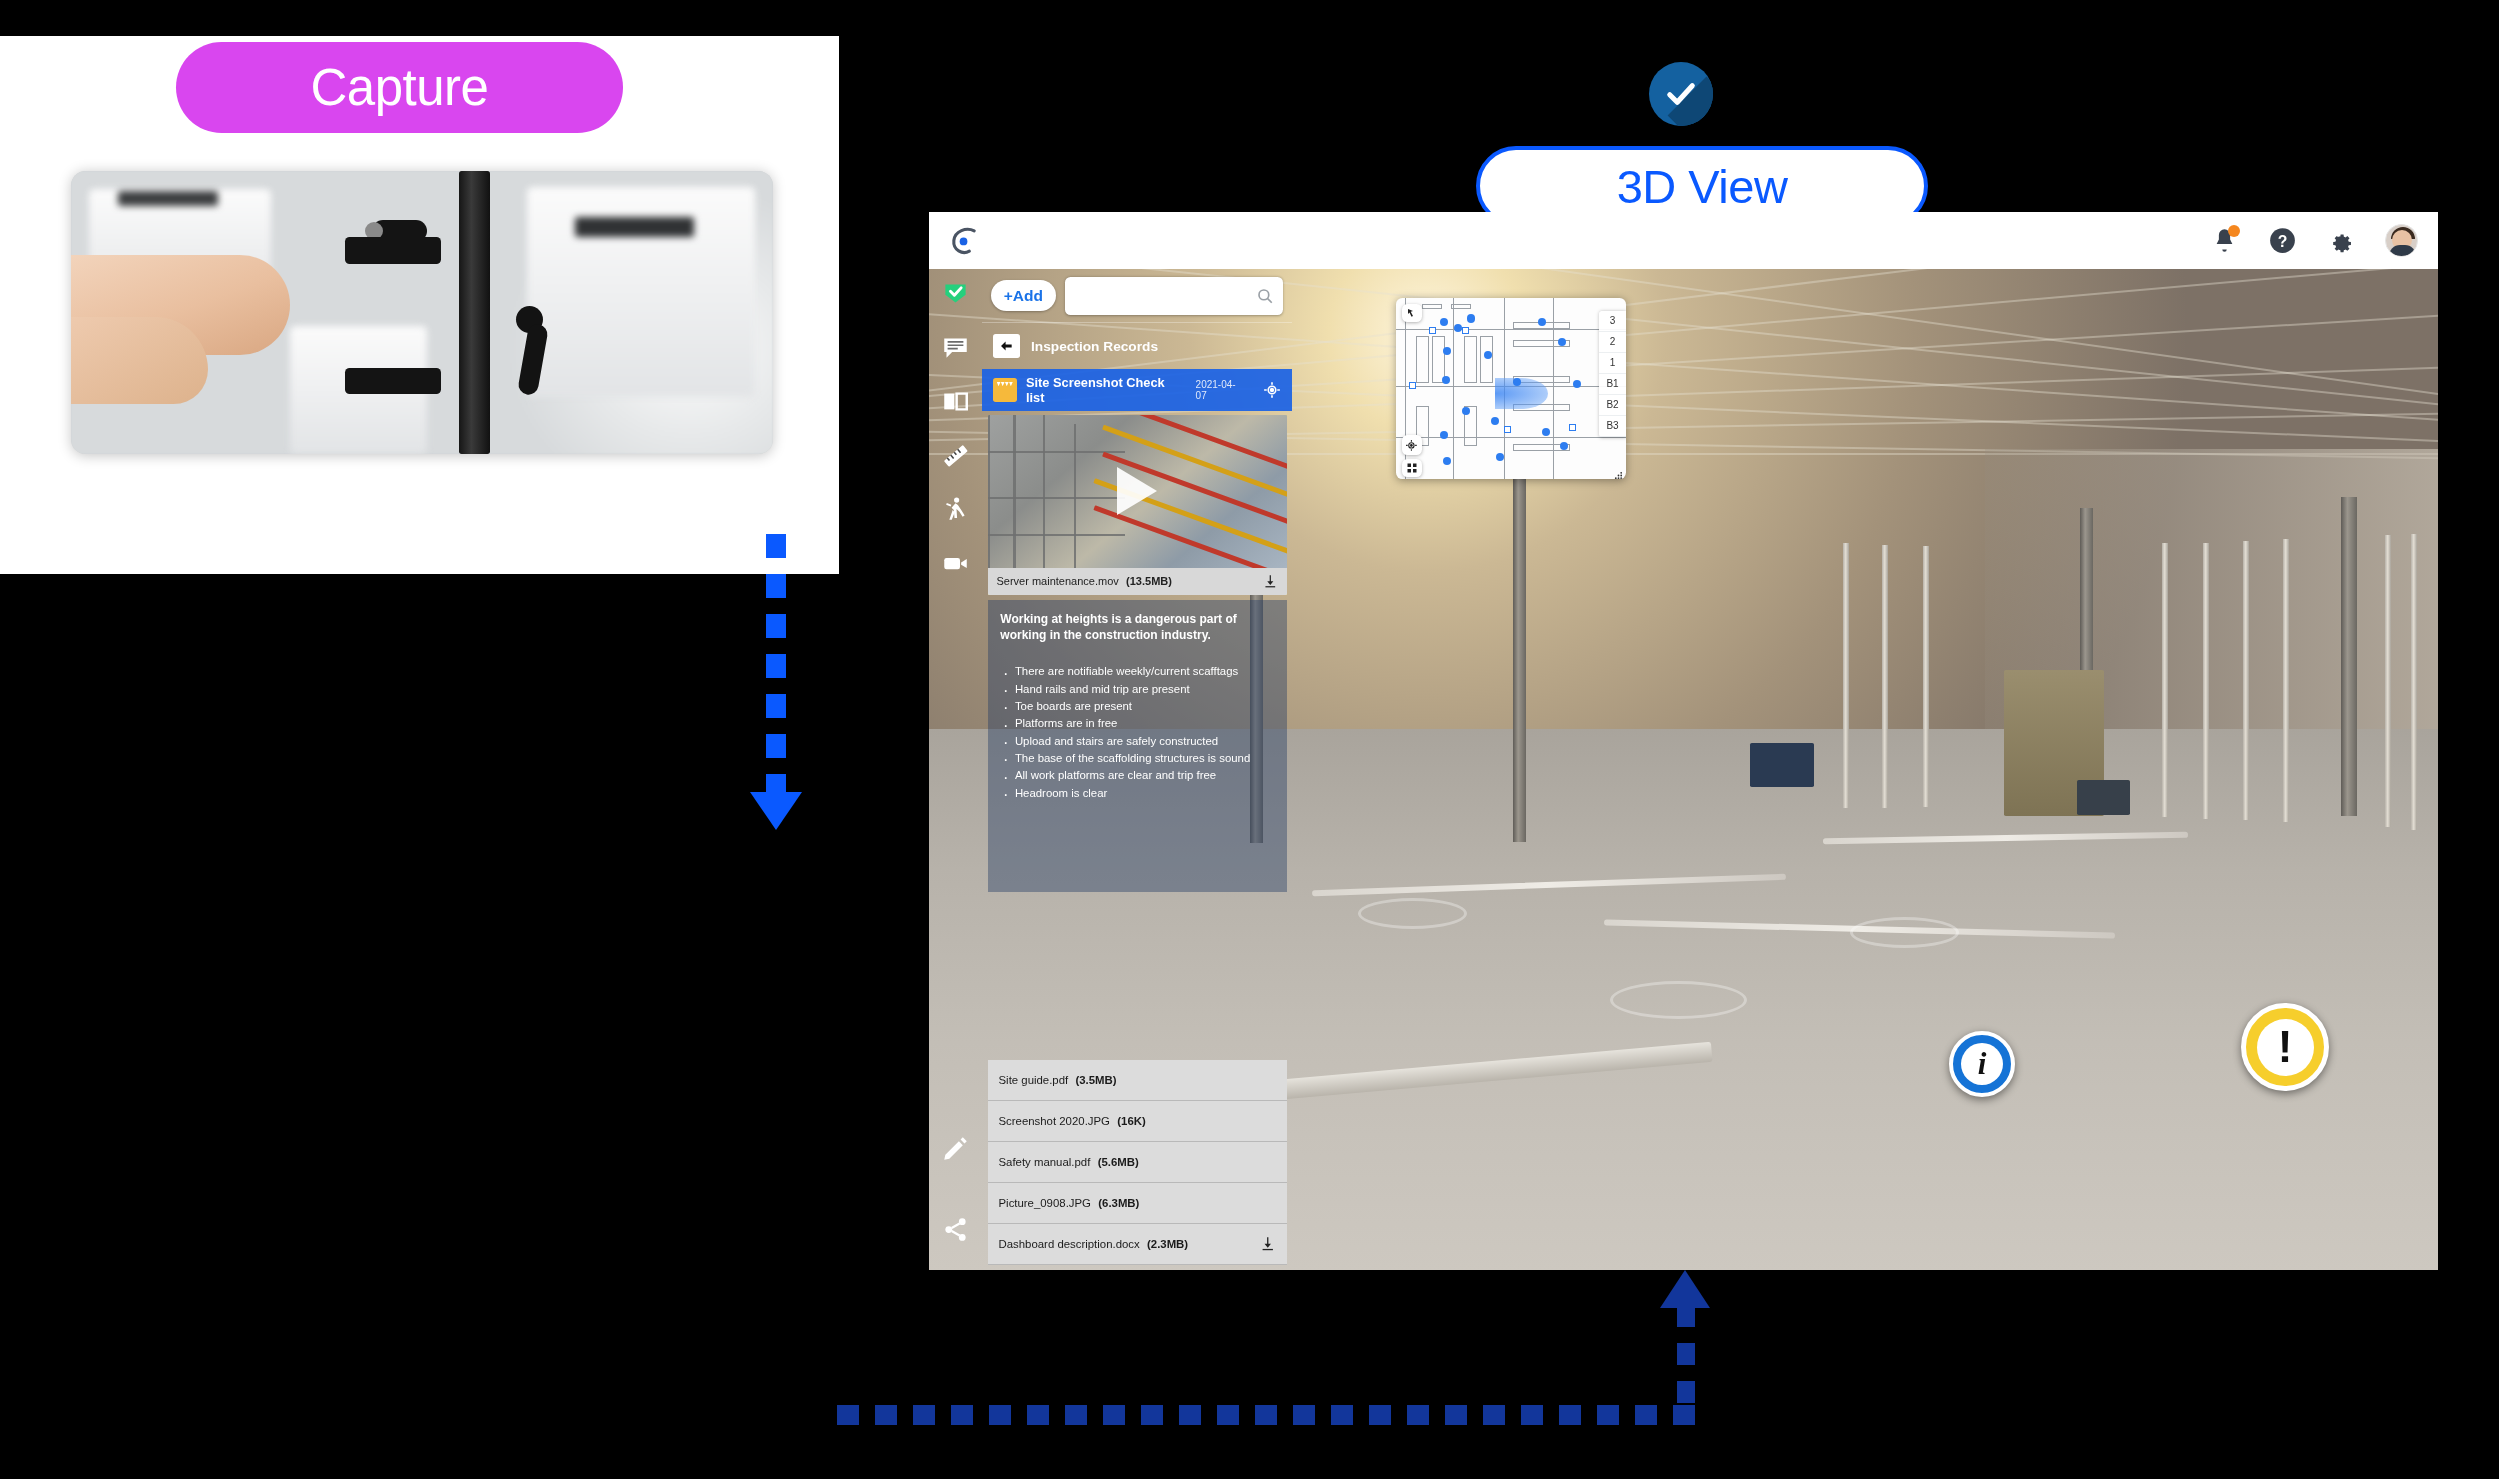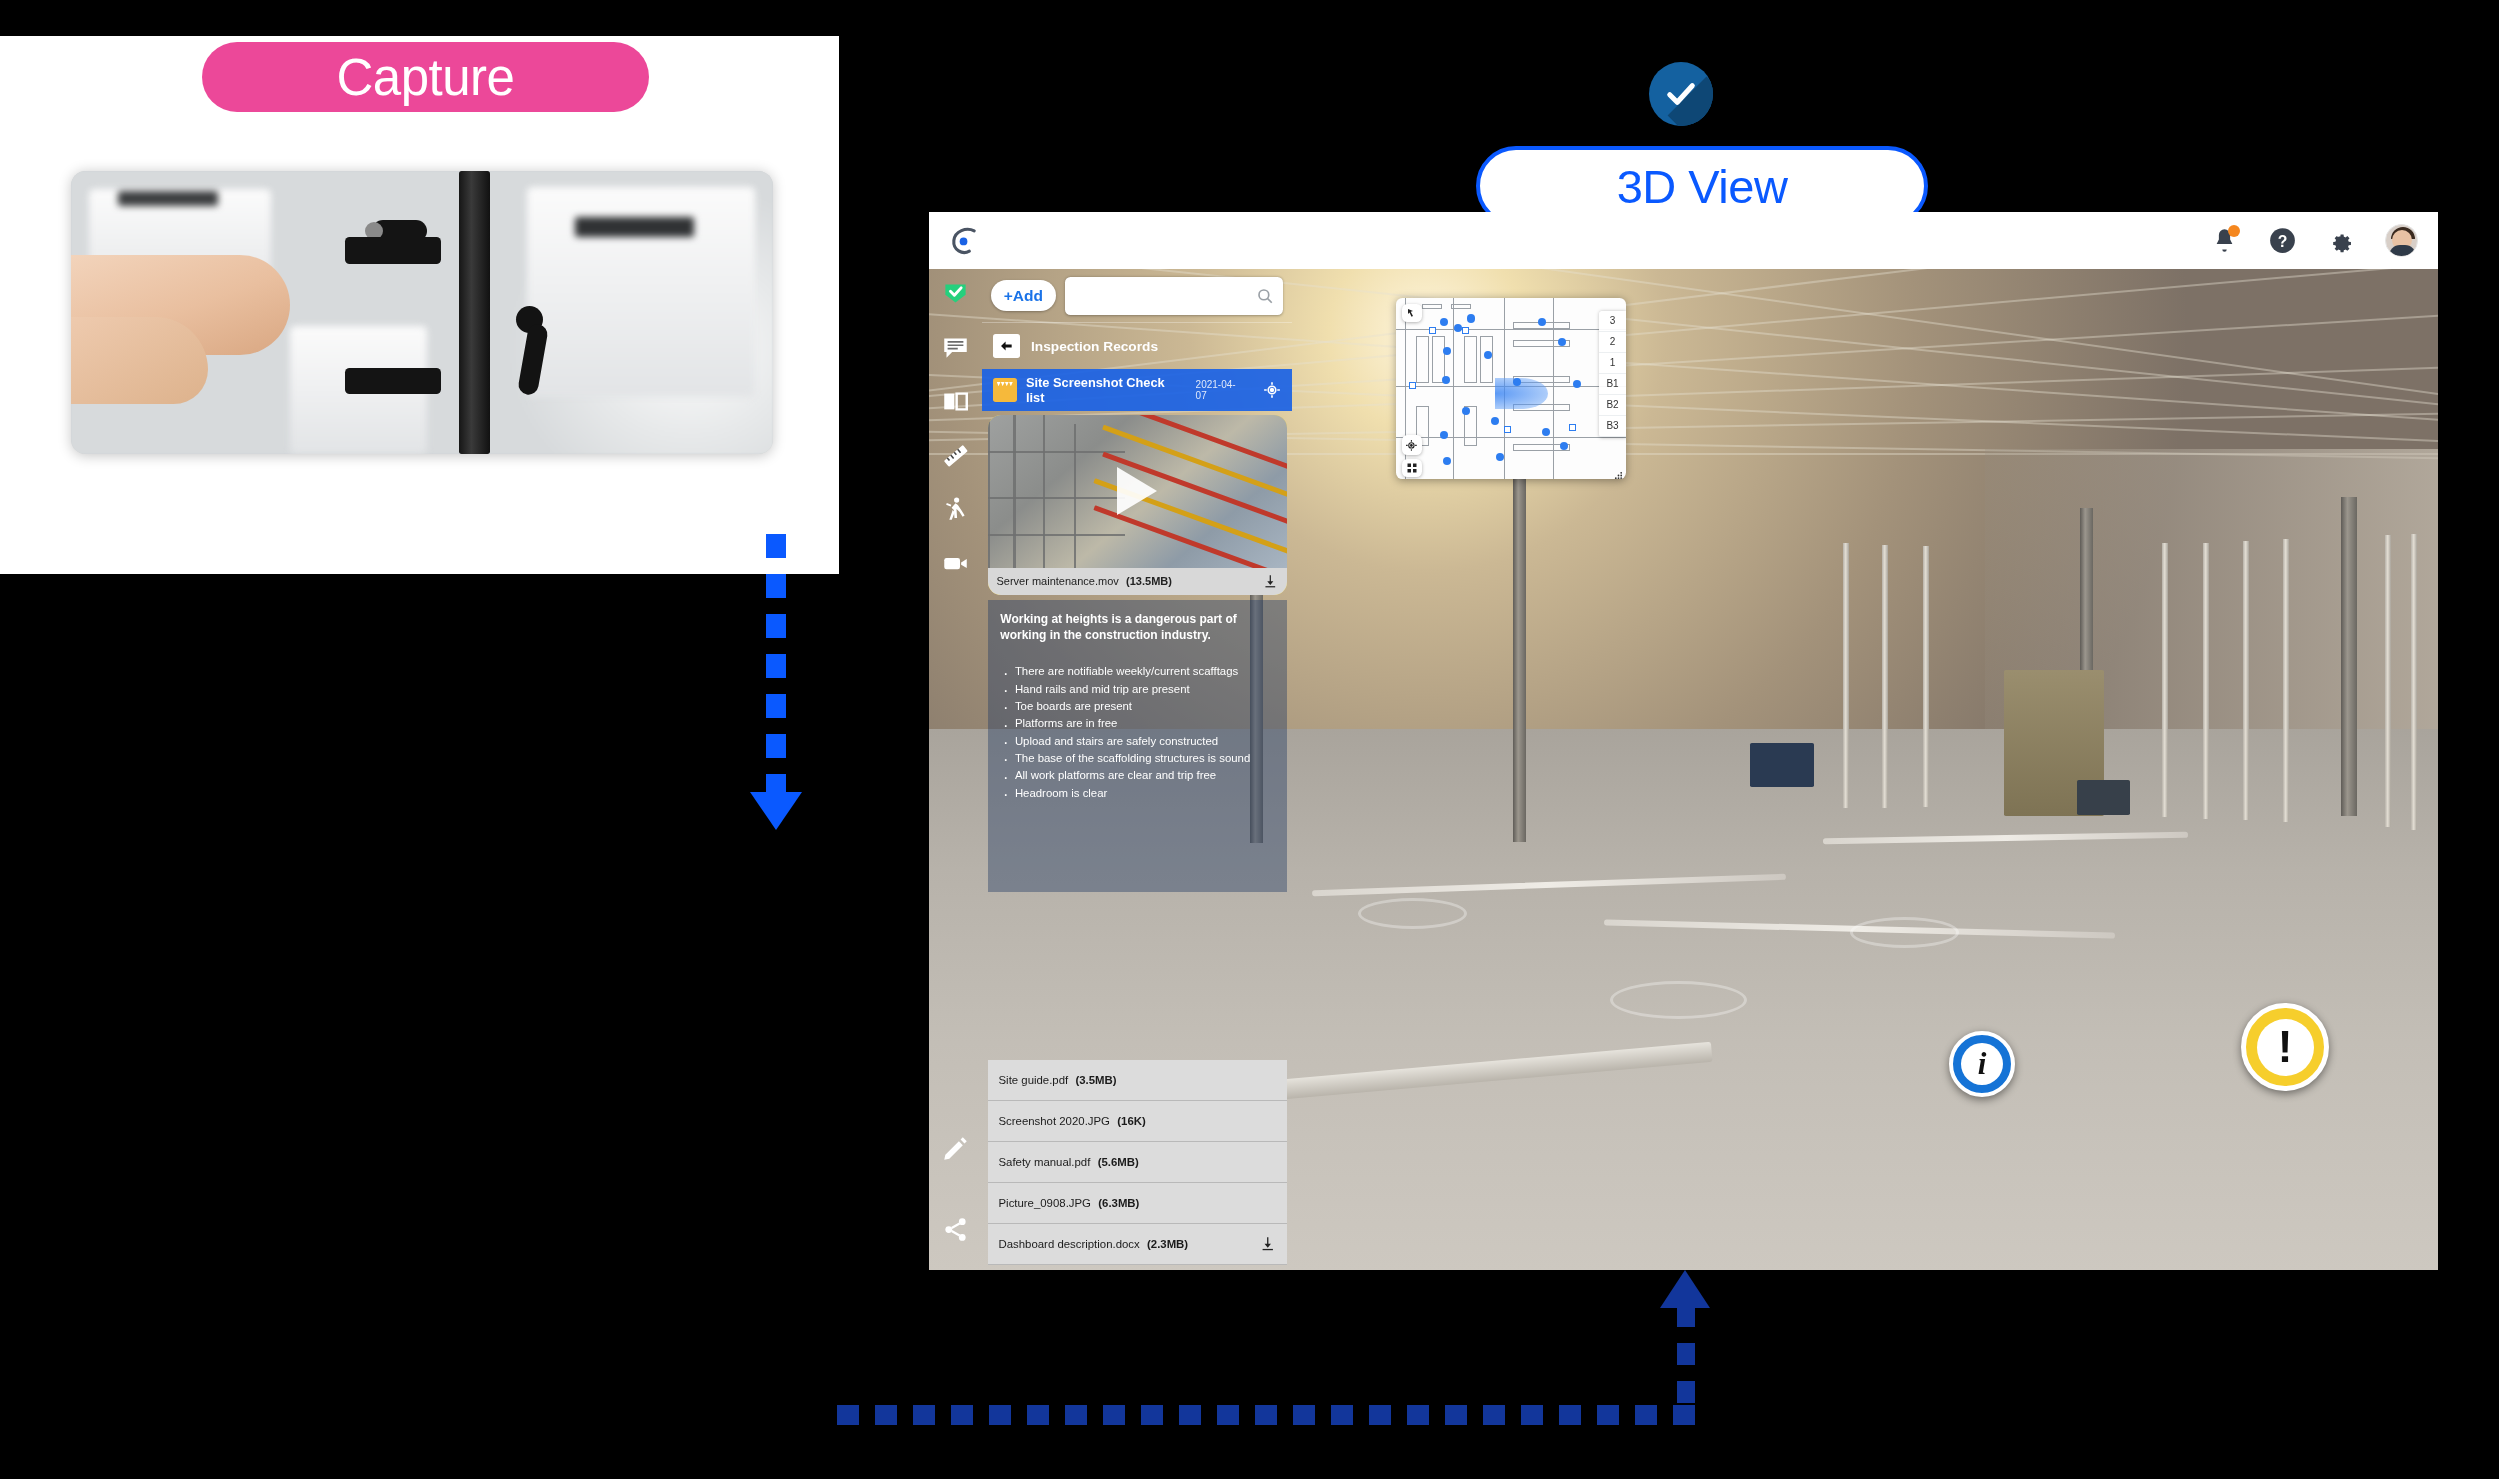--- a/index.html
+++ b/index.html
@@ -14,21 +14,21 @@
   .white-card { position:absolute; background:#fff; }
   #capture-card  { left:0;   top:36px;  width:839px; height:538px; }
   #upload-card   { left:0;   top:639px; width:839px; height:821px; }
 
   
   .pill {
     position:absolute; display:flex; align-items:center; justify-content:center;
     border-radius:911px; color:#fff; white-space:nowrap;
     font-weight:400; letter-spacing:-0.5px;
   }
-  #pill-capture { left:202px; top:6.4px;  width:447px; height:70px; background:#ec4899; font-size:51px; }
+  #pill-capture { left:176px; top:6.4px;  width:447px; height:91px; background:#d946ef; font-size:51px; }
   #pill-upload  { left:192px; top:625px; width:447px; height:91px; background:#0E3EA3; font-size:51px; }
 
   
   #capture-photo {
     position:absolute; left:71px; top:135px; width:702px; height:283px;
     border-radius:14.6px; overflow:hidden;
     box-shadow:0 1.8px 12.8px rgba(0,0,0,.22);
     background:#cfd2d4;
   }
   #capture-photo .bg {
@@ -305,21 +305,21 @@
   #record-icon { width:24px; height:24px; background:#F6B93B; border-radius:2.7px; position:relative; }
   #record-icon:after {
     content:""; position:absolute; left:3.6px; top:3.6px; width:16.4px; height:4.6px;
     background:#fff; clip-path:polygon(0 0,12% 100%,25% 0,37% 100%,50% 0,62% 100%,75% 0,87% 100%,100% 0);
   }
   #record-title { font-weight:bold; font-size:12.8px; }
   #record-date { margin-left:auto; font-size:10px; opacity:.85; }
   #record-gps { width:18px; height:18px; margin-left:7.3px; color:#fff; }
 
   #video-card {
-    margin:3.6px 5.5px 0 5.5px; border-radius:13px; overflow:hidden;
+    margin:3.6px 5.5px 0 5.5px; border-radius:1px; overflow:hidden;
     background:#fde047; position:relative;
   }
   #video-thumb {
     height:153px; position:relative; overflow:hidden;
     background:linear-gradient(140deg,#9fa1a0 0%,#8b8d8b 30%,#bdb9a8 55%,#8e9ba7 75%,#a8b5c2 100%);
   }
   #video-thumb .scaf {
     position:absolute; background:rgba(110,112,112,.85);
   }
   #video-thumb .plank { position:absolute; height:4.6px; border-radius:0.9px; }

